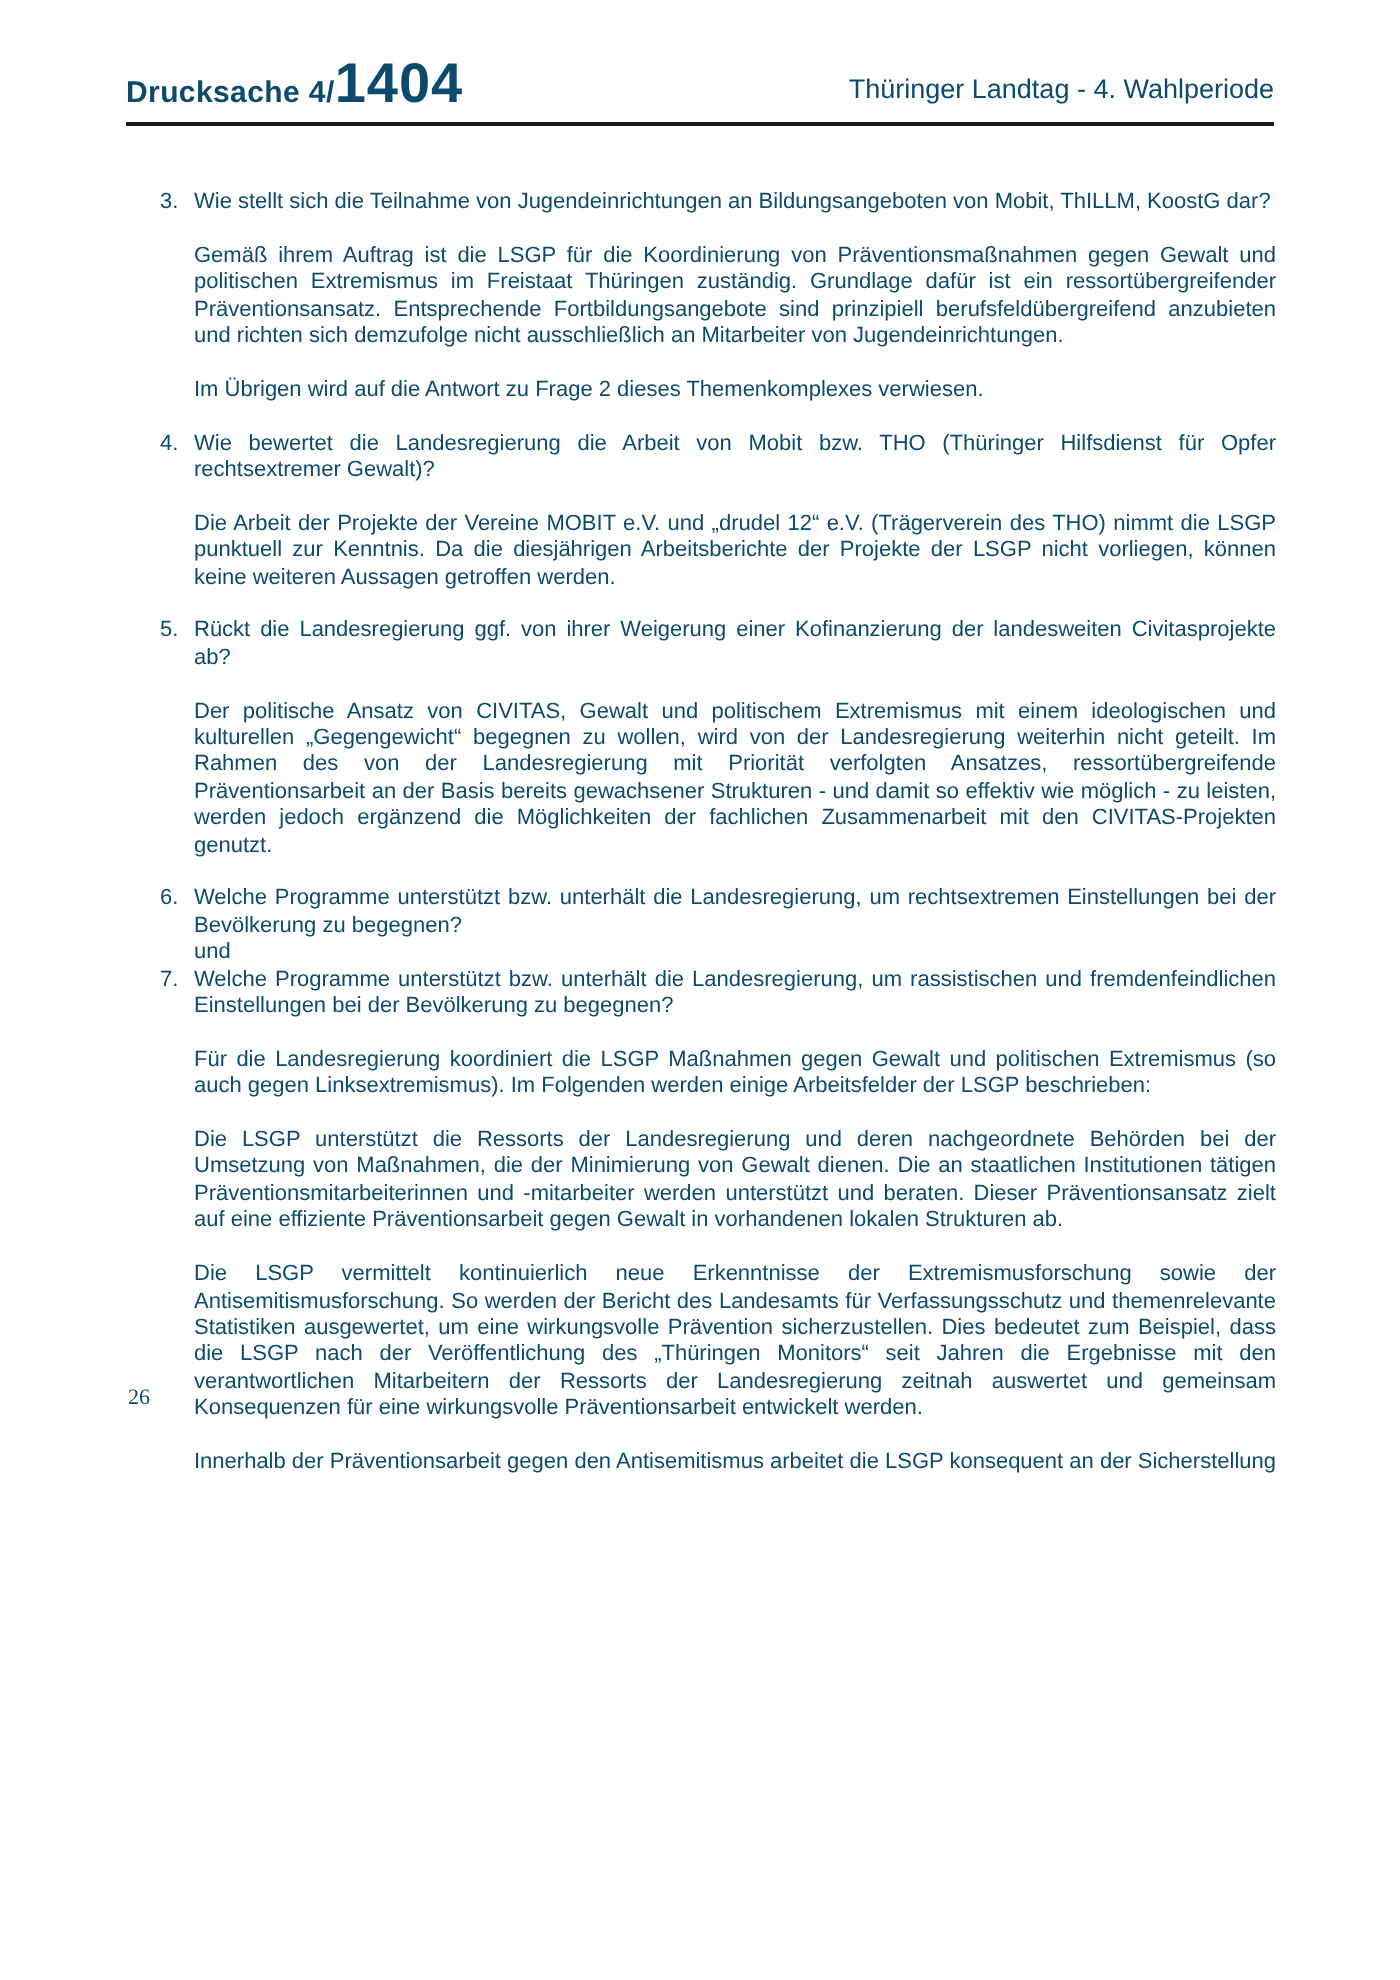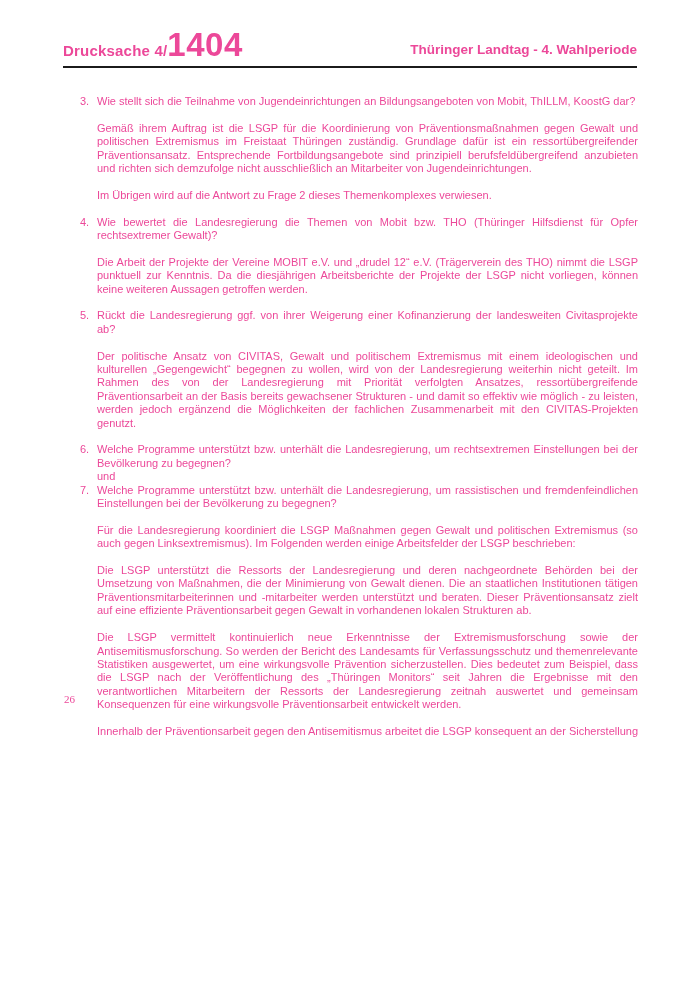--- a/index.html
+++ b/index.html
@@ -3,39 +3,39 @@
 <meta charset="utf-8">
 <style>
   * { margin: 0; padding: 0; box-sizing: border-box; }
   html, body { background: #ffffff; }
   .page {
     position: relative;
     width: 700px;
     height: 738px;
     background: #ffffff;
     font-family: "Liberation Sans", sans-serif;
-    color: #ec4899;
+    color: #0c4a6e;
     overflow: hidden;
     margin: 0 auto;
   }
   .header {
     position: absolute;
     top: 28px;
     left: 63px;
     right: 63px;
     display: flex;
     justify-content: space-between;
     align-items: flex-end;
     border-bottom: 2px solid #1b1b1b;
     padding-bottom: 5px;
   }
   .doc-id { display: flex; align-items: baseline; }
   .doc-label { font-weight: bold; font-size: 15px; letter-spacing: 0.2px; }
-  .doc-number { font-weight: bold; font-size: 33px; line-height: 1; letter-spacing: 0.5px; }
-  .right-title { font-weight: bold; font-size: 13.5px; padding-bottom: 4px; }
+  .doc-number { font-weight: bold; font-size: 28px; line-height: 1; letter-spacing: 0.5px; }
+  .right-title { font-weight: normal; font-size: 13.5px; padding-bottom: 4px; }
   .content {
     position: absolute;
     top: 95px;
     left: 80px;
     width: 558px;
     font-size: 11px;
     line-height: 13.4px;
     text-align: justify;
     hyphens: auto;
     -webkit-hyphens: auto;
@@ -70,21 +70,21 @@
         <div>Wie stellt sich die Teilnahme von Jugendeinrichtungen an Bildungsangeboten von Mobit, ThILLM, KoostG dar?</div>
       </div>
       <div class="block">
         <div>Gemäß ihrem Auftrag ist die LSGP für die Koordinierung von Präventionsmaßnahmen gegen Gewalt und politischen Extremismus im Freistaat Thüringen zuständig. Grundlage dafür ist ein ressortübergreifender Präventionsansatz. Entsprechende Fortbildungsangebote sind prinzipiell berufsfeldübergreifend anzubieten und richten sich demzufolge nicht ausschließlich an Mitarbeiter von Jugendeinrichtungen.</div>
       </div>
       <div class="block">
         <div>Im Übrigen wird auf die Antwort zu Frage 2 dieses Themenkomplexes verwiesen.</div>
       </div>
       <div class="block">
         <span class="q-num">4.</span>
-        <div>Wie bewertet die Landesregierung die Themen von Mobit bzw. THO (Thüringer Hilfsdienst für Opfer rechtsextremer Gewalt)?</div>
+        <div>Wie bewertet die Landesregierung die Arbeit von Mobit bzw. THO (Thüringer Hilfsdienst für Opfer rechtsextremer Gewalt)?</div>
       </div>
       <div class="block">
         <div>Die Arbeit der Projekte der Vereine MOBIT e.V. und „drudel 12“ e.V. (Trägerverein des THO) nimmt die LSGP punktuell zur Kenntnis. Da die diesjährigen Arbeitsberichte der Projekte der LSGP nicht vorliegen, können keine weiteren Aussagen getroffen werden.</div>
       </div>
       <div class="block">
         <span class="q-num">5.</span>
         <div>Rückt die Landesregierung ggf. von ihrer Weigerung einer Kofinanzierung der landesweiten Civitasprojekte ab?</div>
       </div>
       <div class="block">
         <div>Der politische Ansatz von CIVITAS, Gewalt und politischem Extremismus mit einem ideologischen und kulturellen „Gegengewicht“ begegnen zu wollen, wird von der Landesregierung weiterhin nicht geteilt. Im Rahmen des von der Landesregierung mit Priorität verfolgten Ansatzes, ressortübergreifende Präventionsarbeit an der Basis bereits gewachsener Strukturen - und damit so effektiv wie möglich - zu leisten, werden jedoch ergänzend die Möglichkeiten der fachlichen Zusammenarbeit mit den CIVITAS-Projekten genutzt.</div>

